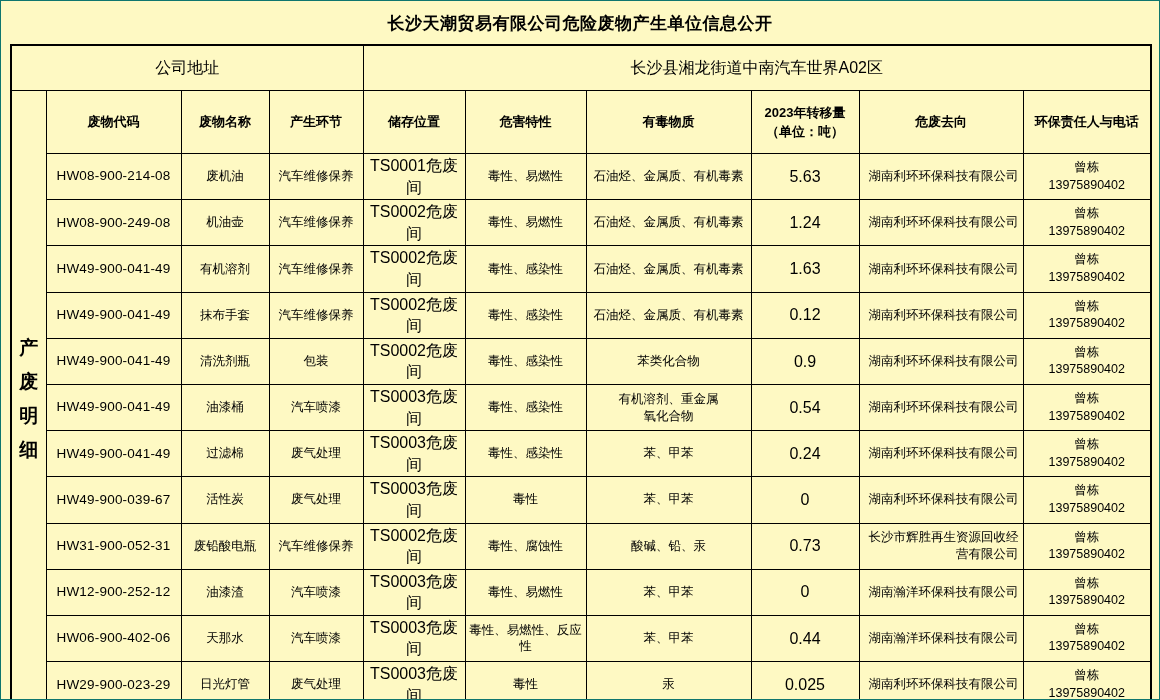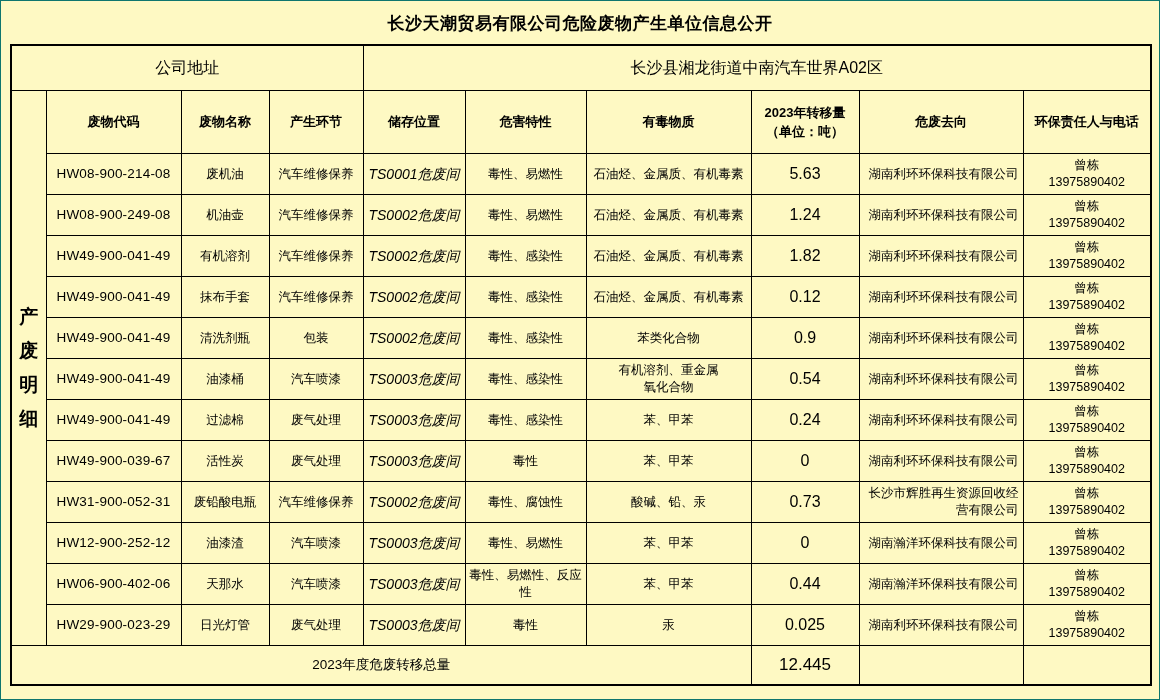--- a/index.html
+++ b/index.html
@@ -48,21 +48,21 @@
     margin: 0 auto;
     width: 20px;
     font-size: 19px;
     font-weight: bold;
     line-height: 34px;
     word-break: break-all;
   }
   
   .data-row td { height: 38px; font-size: 12.5px; line-height: 1.35; }
   .data-row td.c-code { font-size: 13.5px; letter-spacing: 0.2px; }
-  .data-row td.c-storage { font-size: 14px; font-style: italic; }
+  .data-row td.c-storage { font-size: 16px; }
   .data-row td.c-toxic { white-space: pre-line; }
   .data-row td.c-amount { font-size: 16px; }
   .data-row td.c-dest { padding: 1px 4px; text-align: right; }
   .c-contact div { line-height: 1.4; font-size: 12.5px; }
   
   .foot-row td { height: 36px; }
   .foot-row td.f-label { font-size: 13.5px; }
   .foot-row td.f-total { font-size: 17px; }
 </style>
 </head>
@@ -132,21 +132,21 @@
             <div>13975890402</div>
           </td>
         </tr>
         <tr class="data-row">
           <td class="c-code">HW49-900-041-49</td>
           <td class="c-name">有机溶剂</td>
           <td class="c-stage">汽车维修保养</td>
           <td class="c-storage">TS0002危废间</td>
           <td class="c-hazard">毒性、感染性</td>
           <td class="c-toxic">石油烃、金属质、有机毒素</td>
-          <td class="c-amount">1.82</td>
+          <td class="c-amount">1.63</td>
           <td class="c-dest">湖南利环环保科技有限公司</td>
           <td class="c-contact">
             <div>曾栋</div>
             <div>13975890402</div>
           </td>
         </tr>
         <tr class="data-row">
           <td class="c-code">HW49-900-041-49</td>
           <td class="c-name">抹布手套</td>
           <td class="c-stage">汽车维修保养</td>

